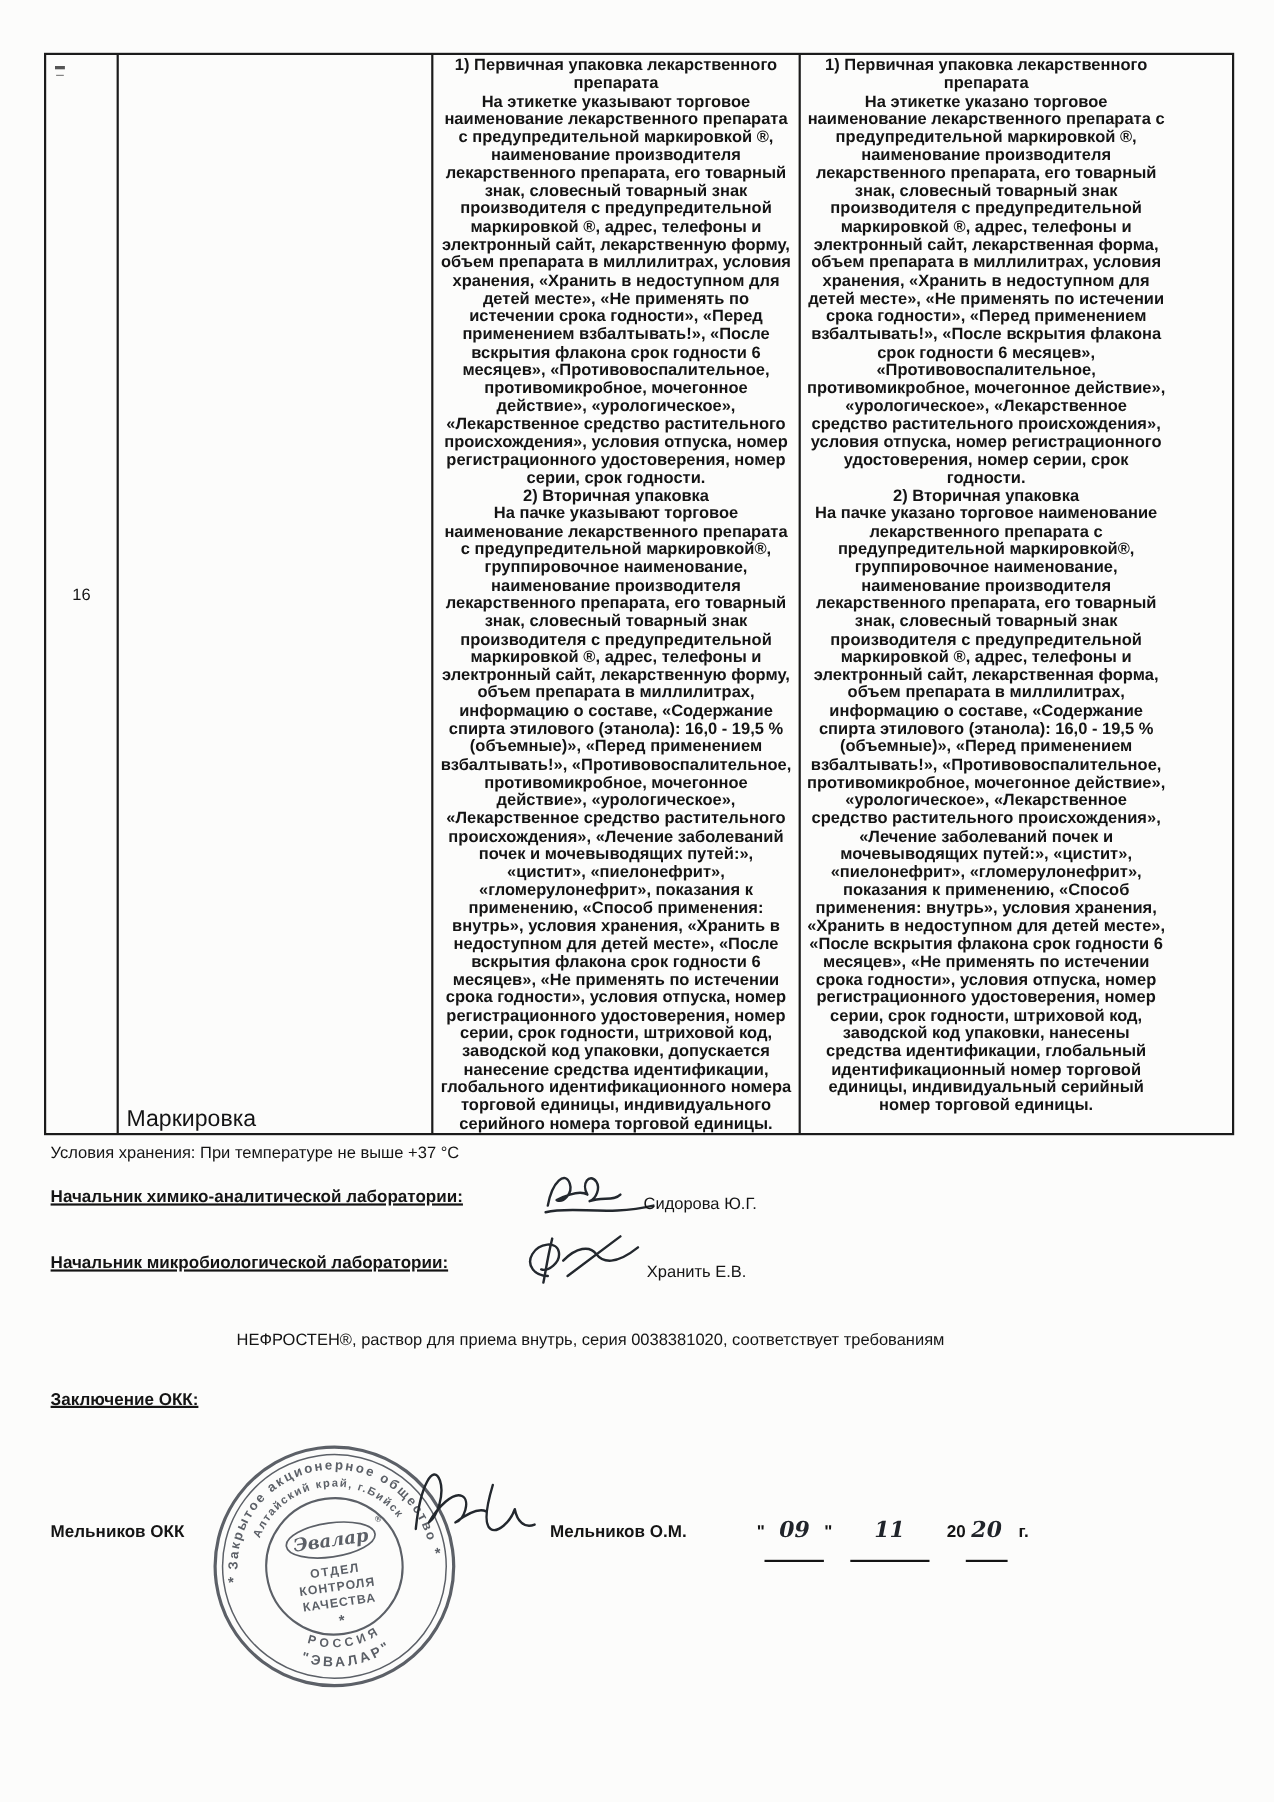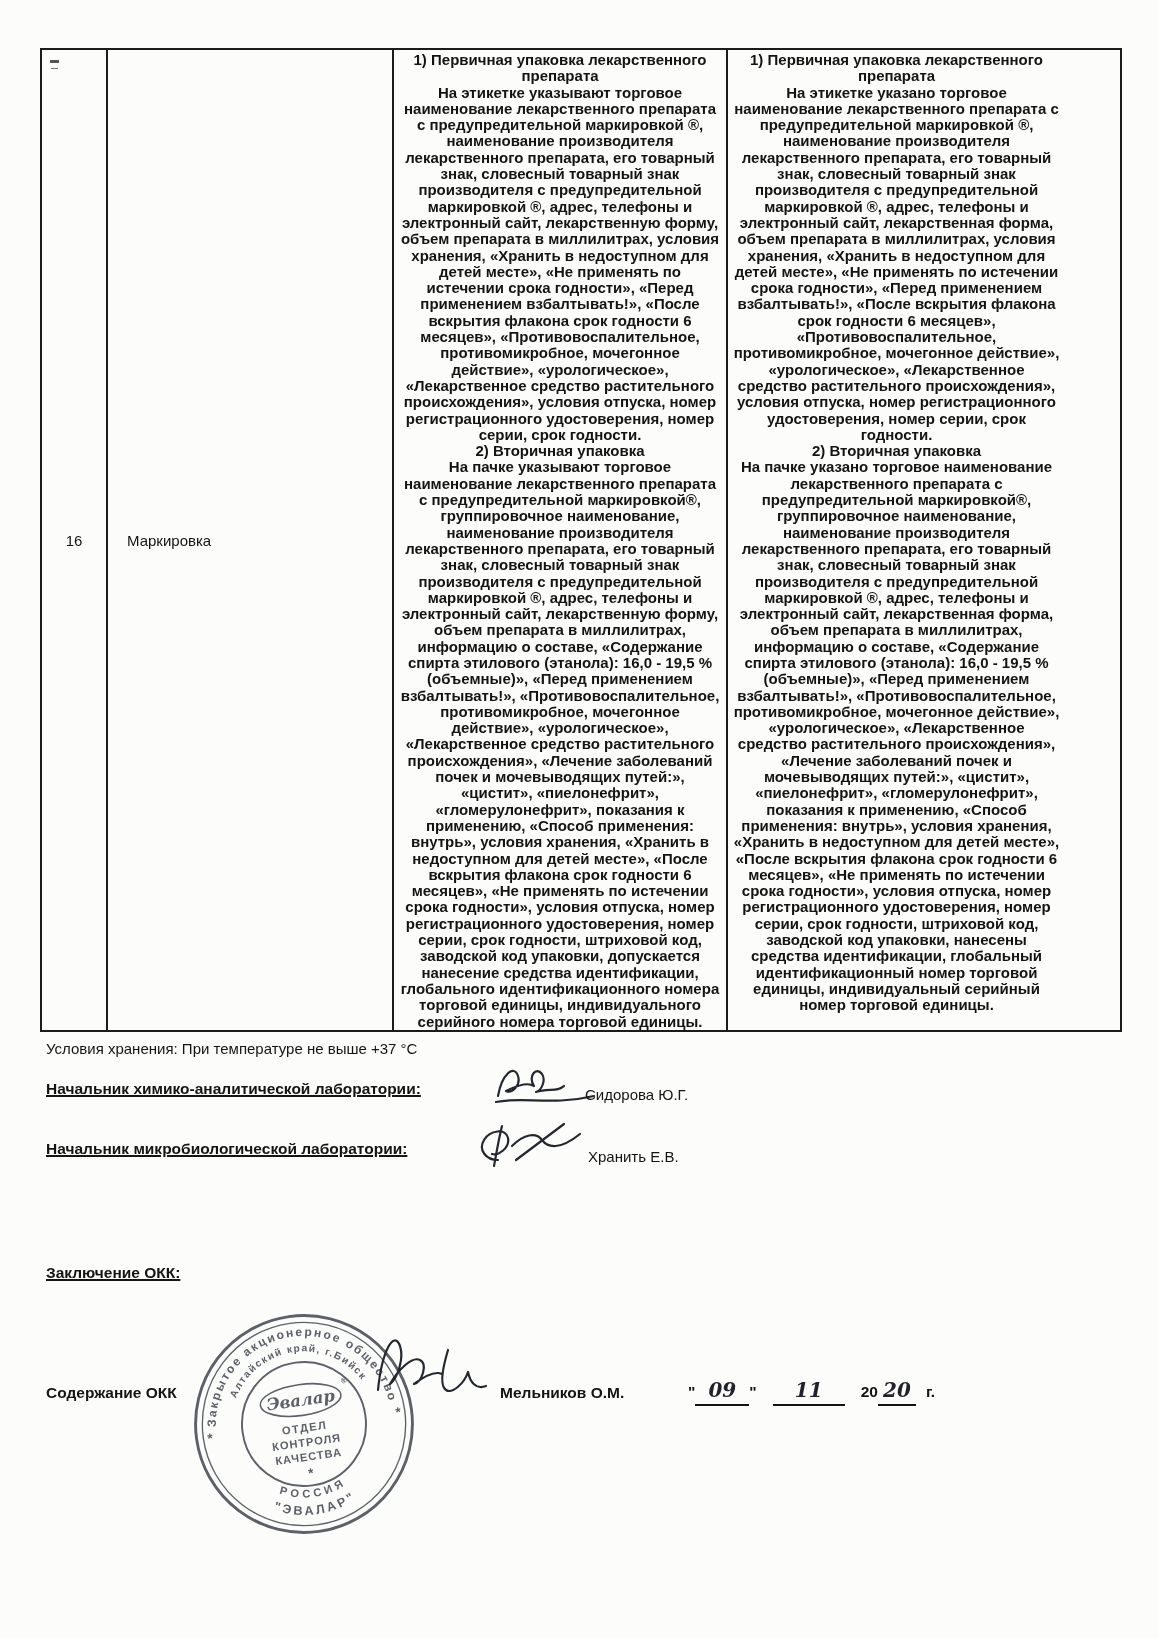--- a/index.html
+++ b/index.html
@@ -25,22 +25,22 @@
     display:grid; grid-template-columns:64px 286px 334px 1fr;
     box-sizing:border-box;
   }
   .cell { box-sizing:border-box; overflow:hidden; }
   .cell + .cell { border-left:2px solid #1b1b1b; }
   .cell-num {
     display:flex; align-items:center; justify-content:center;
     font-size:15px;
   }
   .cell-label {
-    display:flex; align-items:center;
-    padding-left:19px; font-size:15px;
+    display:flex; align-items:flex-end;
+    padding-left:7px; font-size:21px;
   }
   .cell-text {
     font-size:15px; line-height:16.3px; font-weight:bold;
     text-align:center; padding:2px 5px;
   }
   .cell-text.col4 { padding:2px 60px 2px 5px; }
   .sec-title { font-weight:bold; }
   .sec-body  { font-weight:bold; }
 
   
@@ -85,21 +85,21 @@
   .date-line {
     position:absolute; left:688px; top:1378px;
     font-size:15.5px; font-weight:bold; white-space:nowrap;
   }
   .hand {
     font-family:"DejaVu Serif", serif; font-style:italic; font-weight:bold;
     font-size:20px; color:#20242a;
   }
   .uline {
     display:inline-block; text-align:center;
-    border-bottom:2px solid #141414; padding:0 4px 2px 4px;
+    border-bottom:2px solid #141414; padding:0 4px 16px 4px;
   }
   .dq { font-weight:bold; }
   .gap-l { margin-left:16px; }
   .gap-m { margin-left:10px; }
 </style>
 </head>
 <body>
 
 <div class="page">
 
@@ -139,23 +139,24 @@
   <svg class="sig-svg" style="left:468px; top:1116px" width="120" height="56" viewBox="0 0 120 56">
     <path class="sig-ink" d="M30 44 C18 44 10 34 16 24 C22 14 38 12 40 22 C42 32 30 40 24 38"></path>
     <path class="sig-ink" d="M34 10 C30 26 28 40 26 50"></path>
     <path class="sig-ink" d="M44 30 C56 18 68 16 74 24 S92 34 112 18"></path>
     <path class="sig-ink" d="M48 44 L96 8"></path>
   </svg>
   <div class="sig-name" style="left:588px; top:1148px">Хранить Е.В.</div>
 
   <div class="concl-label">Заключение ОКК:</div>
   <div class="concl-text">
+    <div>НЕФРОСТЕН®, раствор для приема внутрь, серия 0038381020, соответствует требованиям</div>
   </div>
 
-  <div class="okk-title">Содержание ОКК</div>
+  <div class="okk-title">Мельников ОКК</div>
 
   <svg class="stamp" viewBox="-126 -126 252 252">
     <defs>
       <path id="arcTopOuter" d="M -91 0 A 91 91 0 0 1 91 0"></path>
       <path id="arcTopInner" d="M -75 0 A 75 75 0 0 1 75 0"></path>
       <path id="arcBotOuter" d="M -94 0 A 94 94 0 0 0 94 0"></path>
       <path id="arcBotInner" d="M -76 0 A 76 76 0 0 0 76 0"></path>
     </defs>
     <g fill="none" stroke="#4b5058">
       <circle r="112" stroke-width="3"></circle>

